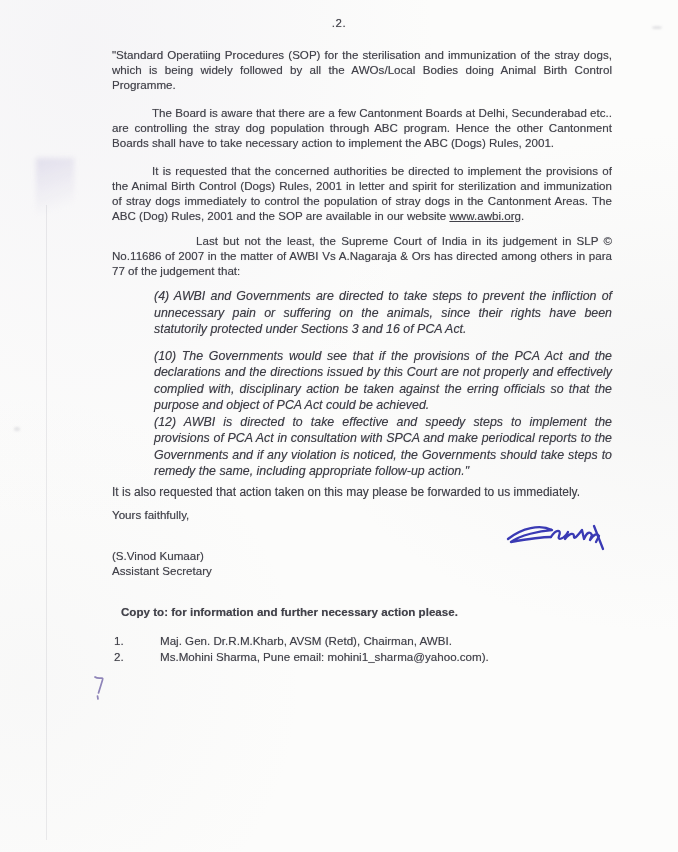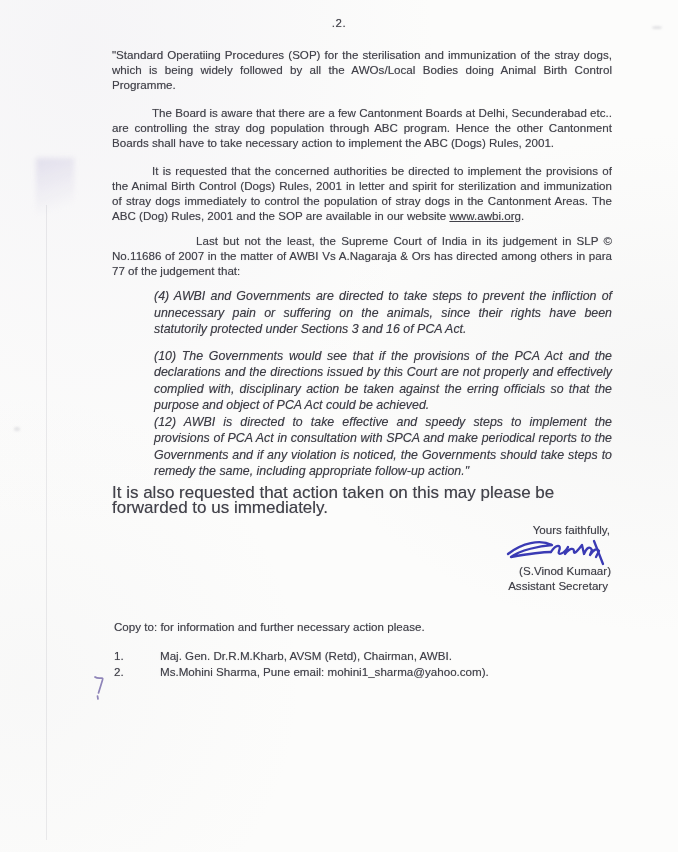--- a/index.html
+++ b/index.html
@@ -78,45 +78,45 @@
     line-height: 16.5px;
     font-style: italic;
     text-align: justify;
     color: #3d3d46;
     text-shadow: 0 0 0.7px rgba(61,61,70,0.5);
   }
   .mt-q { margin-top: 9px; }
 
   .closing-para {
     margin: 5px 0 0 0;
-    font-size: 17px;
+    font-size: 12px;
     line-height: 15px;
     text-shadow: 0 0 0.7px rgba(66,66,76,0.5);
   }
 
   .signoff {
     margin-top: 7px;
-    text-align: right;
     font-size: 11.6px;
     line-height: 15px;
     text-shadow: 0 0 0.7px rgba(66,66,76,0.5);
   }
   .signoff .valediction { margin-right: 2px; }
   .signature-svg {
     display: block;
     margin: -1px 4px -9px auto;
   }
   .signatory-name  { margin-right: 1px; }
   .signatory-title { margin-right: 4px; }
 
   .copy-note {
-    margin: 26px 0 0 2px;
+    margin: 26px 0 0 9px;
     font-size: 11.6px;
     line-height: 15px;
     text-shadow: 0 0 0.7px rgba(66,66,76,0.5);
+    font-weight: bold;
   }
   .copy-list {
     margin: 14px 0 0 2px;
     font-size: 11.6px;
     line-height: 16px;
     text-shadow: 0 0 0.7px rgba(66,66,76,0.5);
   }
   .copy-item { display: flex; }
   .copy-item .num { width: 46px; flex: 0 0 46px; }
 </style>

